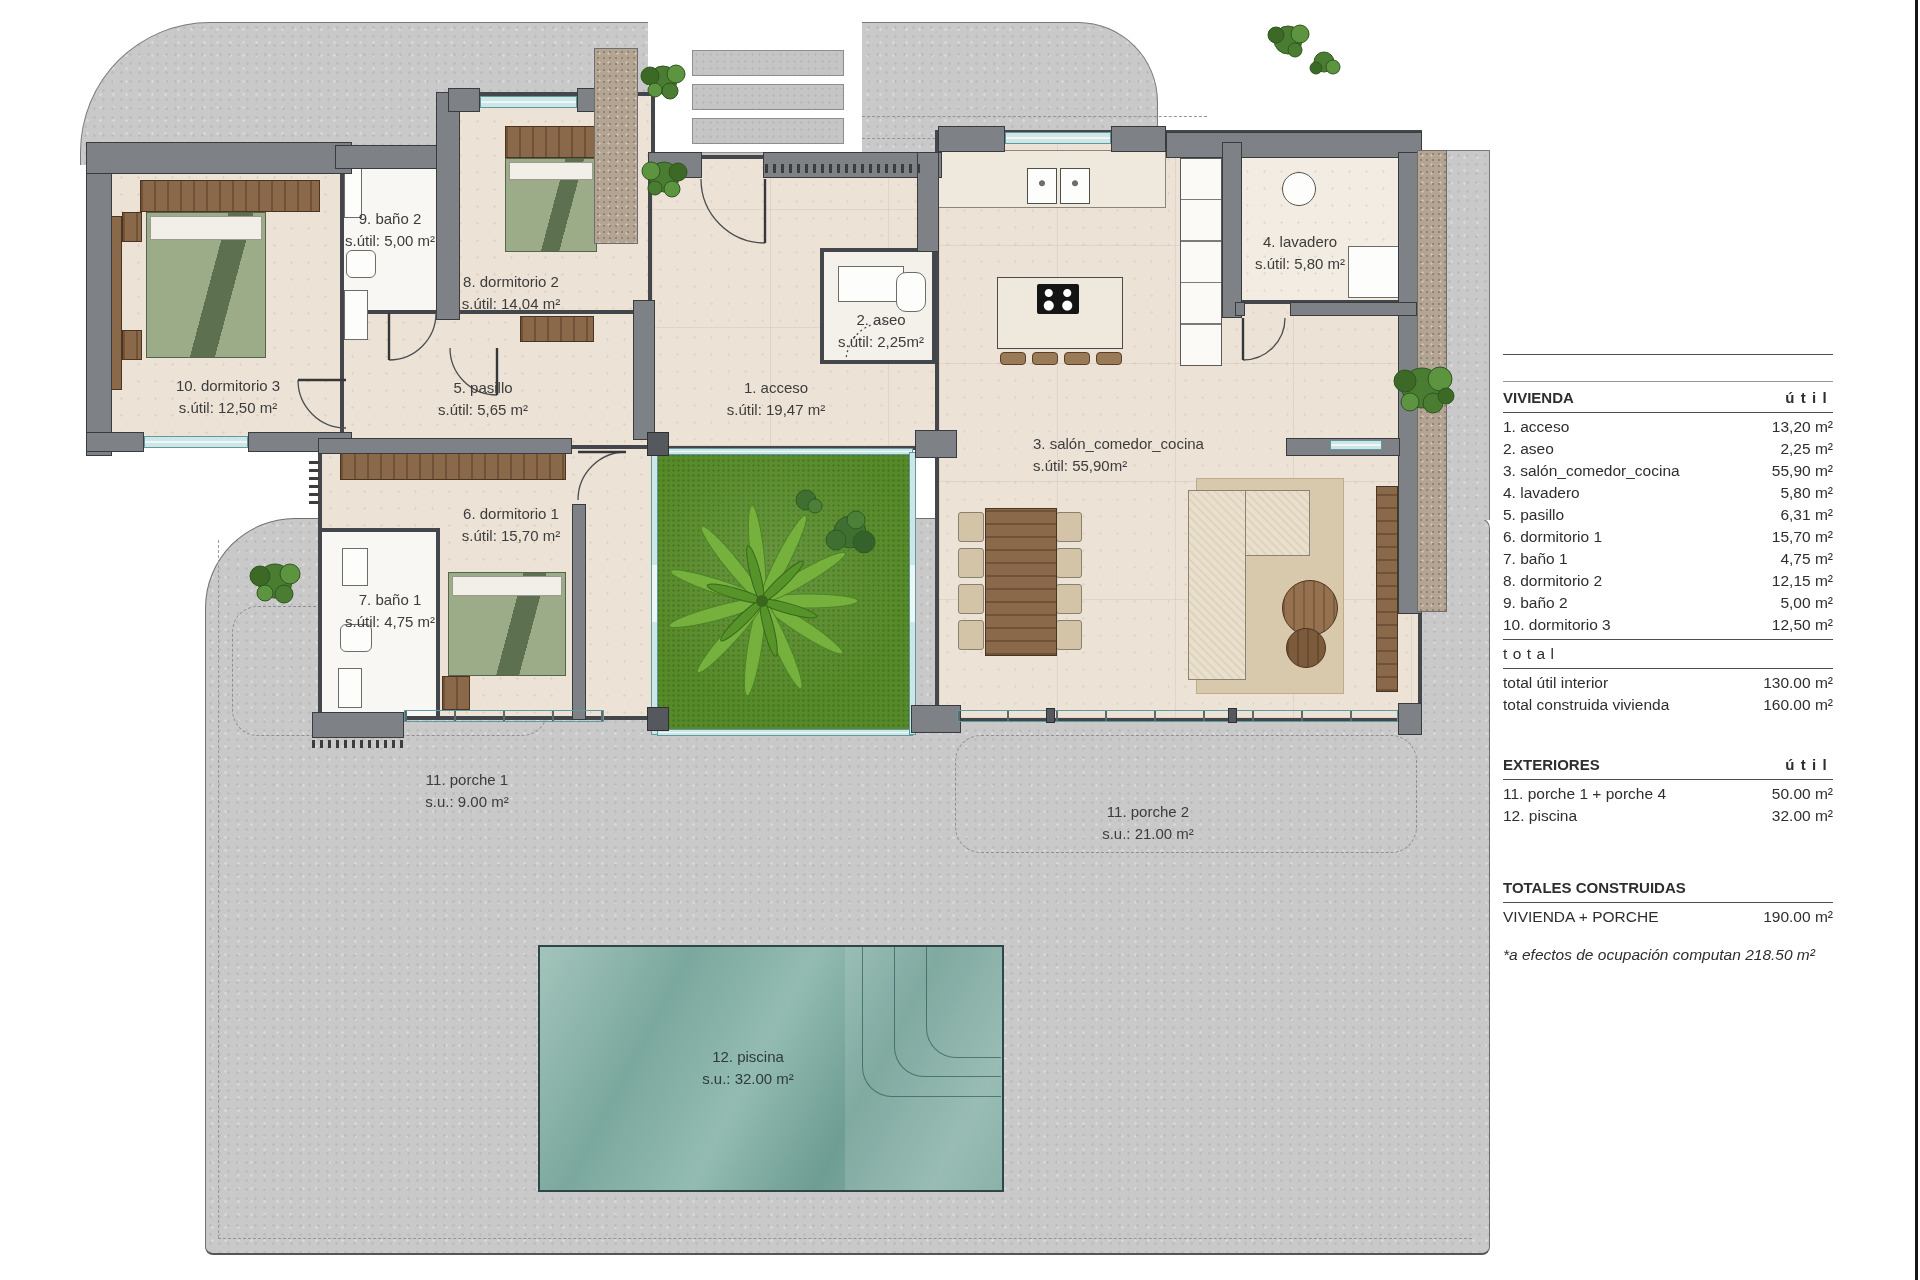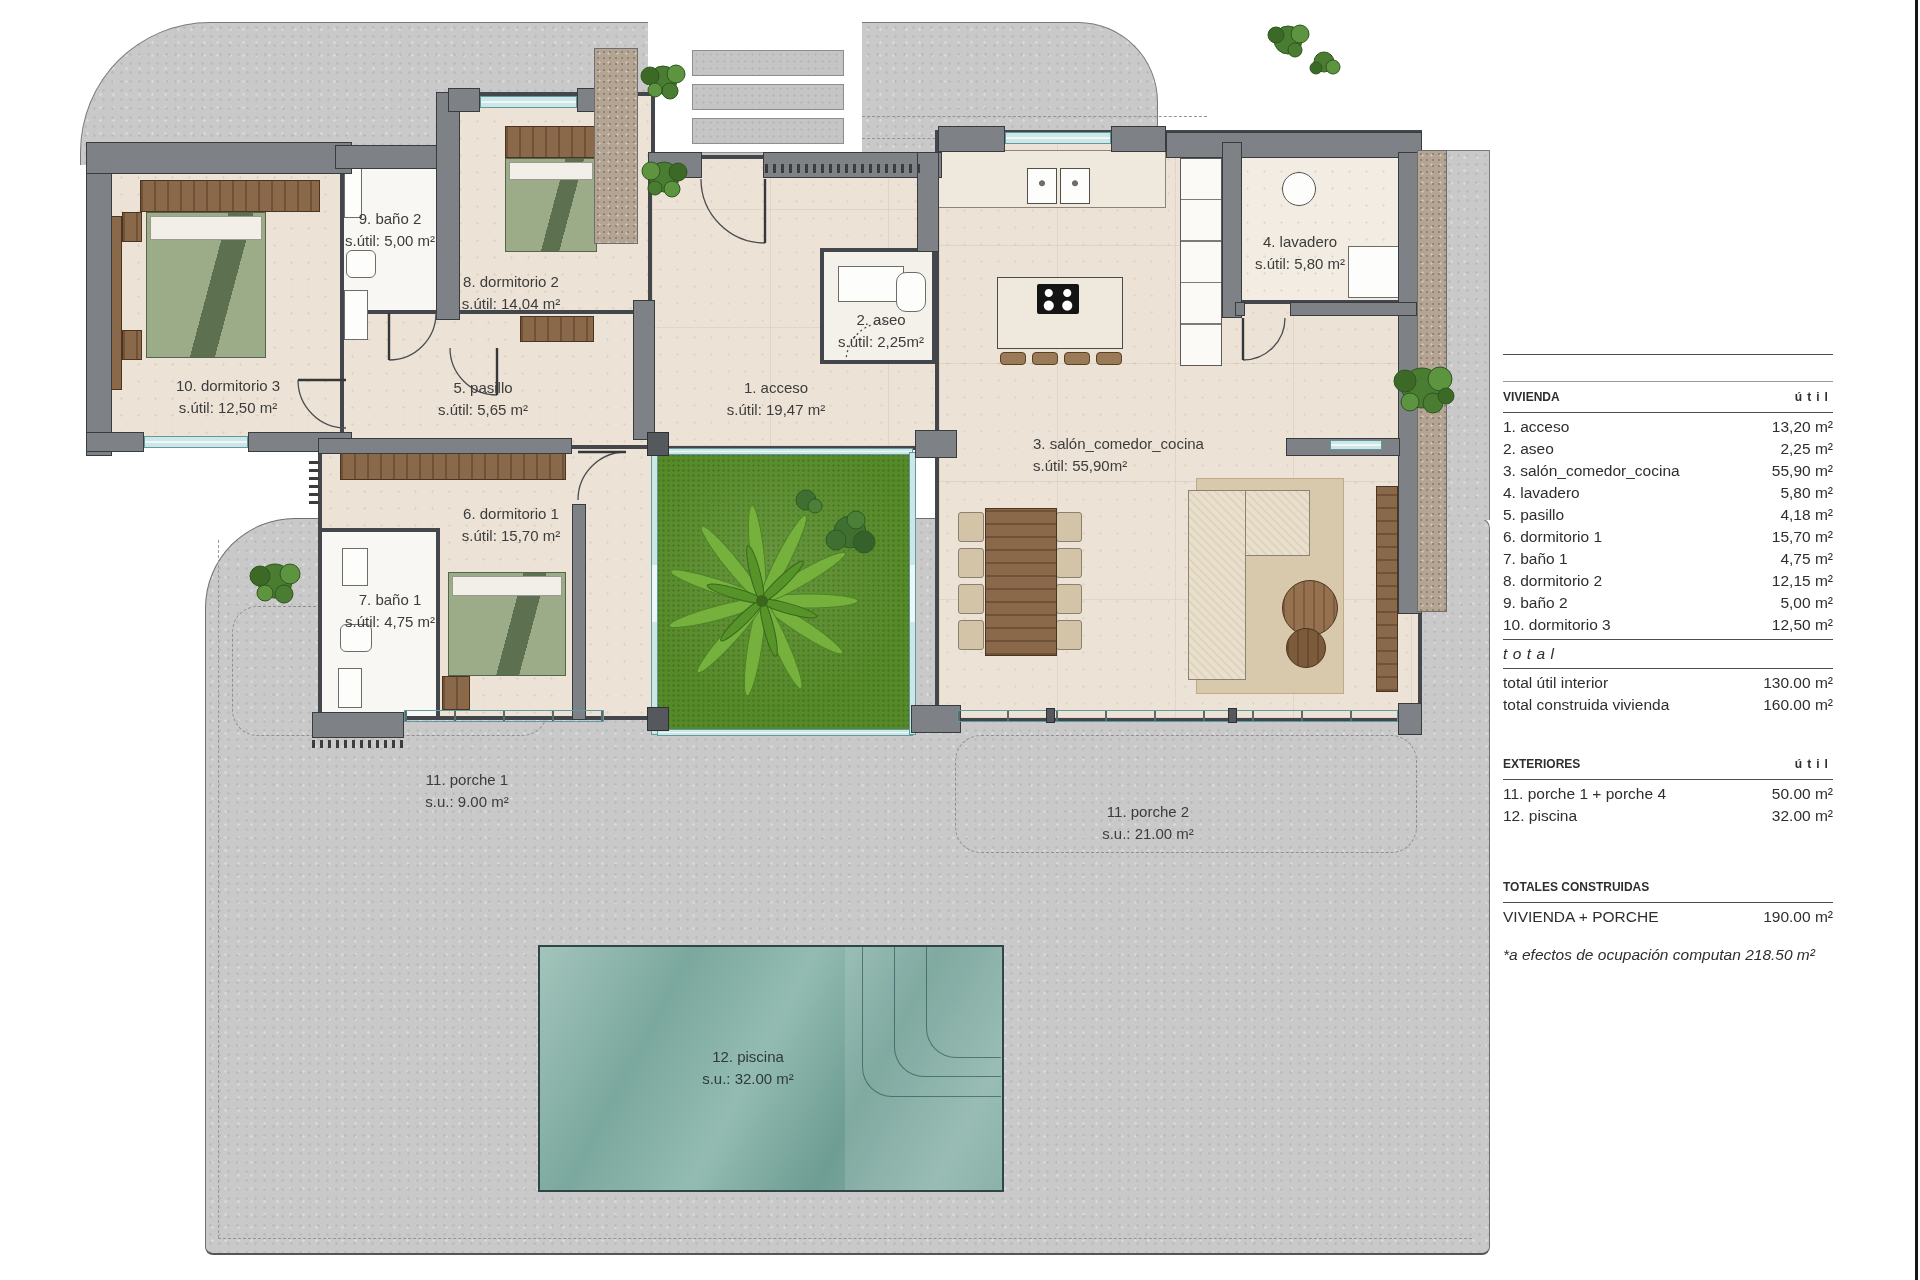--- a/index.html
+++ b/index.html
@@ -42,23 +42,23 @@
   
   .lbl{position:absolute;transform:translate(-50%,-50%);font-size:15px;line-height:22px;color:#3c3c3c;text-align:center;white-space:nowrap;z-index:40;}
   .lbl.la{transform:translate(0,-50%);text-align:left;}
   .lbl span{display:block;}
   
   .panel{position:absolute;left:1503px;top:346px;width:330px;color:#2e2e2e;z-index:50;}
   .p-title{font-size:16.5px;font-weight:bold;letter-spacing:.45em;word-spacing:.55em;}
   .rule{height:0;border-top:1.5px solid #4d4d4d;margin:3px 0;}
   .rule.lt{border-top:1px solid #9a9a9a;}
   .prow{display:flex;justify-content:space-between;align-items:center;height:22px;font-size:15.5px;}
-  .prow.hd{height:24px;font-size:12px;font-weight:bold;}
+  .prow.hd{height:24px;font-size:15px;font-weight:bold;}
   .ls2{letter-spacing:.42em;}
-  .ls3{letter-spacing:.35em;font-style:italic;}
+  .ls3{letter-spacing:.35em;}
   .sp{width:100%;}
   .foot{font-size:15.5px;font-style:italic;}
   svg{position:absolute;left:0;top:0;z-index:30;}
 </style>
 </head>
 <body>
 
 <div class="scene">
 
   <div class="abs gray" style="left:205px;top:518px;width:1285px;height:737px;border:1px solid #6f6f6f;border-radius:90px 10px 8px 8px;border-bottom:2px solid #555;"></div>
@@ -374,21 +374,21 @@
     <div class="prow">
         <span>3. salón_comedor_cocina</span>
         <span>55,90 m²</span>
       </div>
     <div class="prow">
         <span>4. lavadero</span>
         <span>5,80 m²</span>
       </div>
     <div class="prow">
         <span>5. pasillo</span>
-        <span>4,18 m²</span>
+        <span>6,31 m²</span>
       </div>
     <div class="prow">
         <span>6. dormitorio 1</span>
         <span>15,70 m²</span>
       </div>
     <div class="prow">
         <span>7. baño 1</span>
         <span>4,75 m²</span>
       </div>
     <div class="prow">

